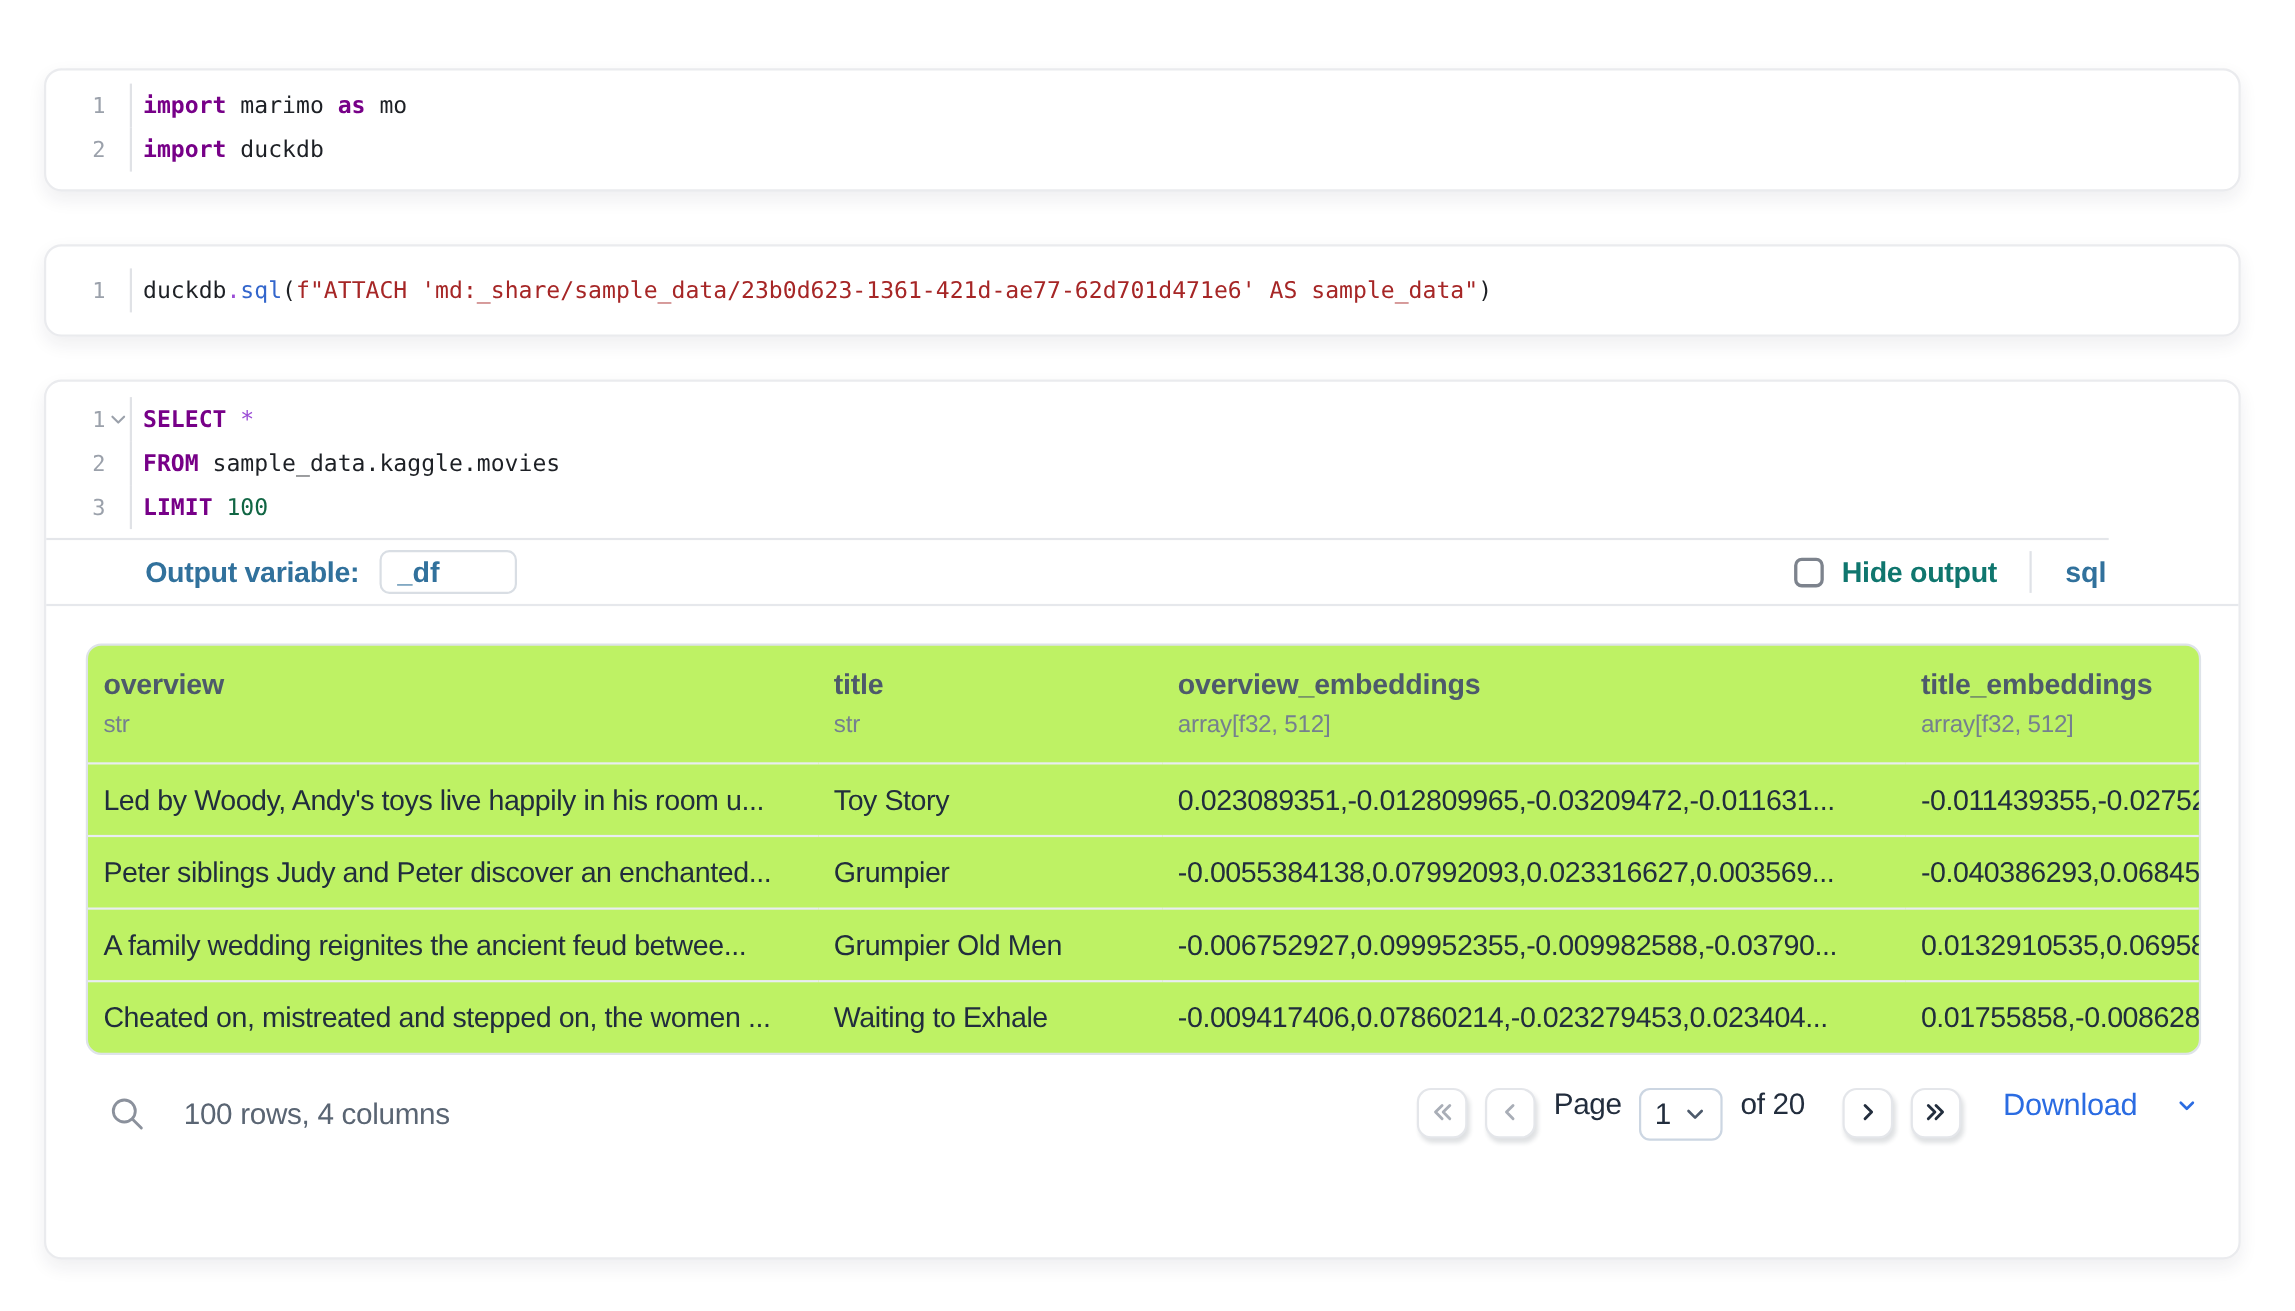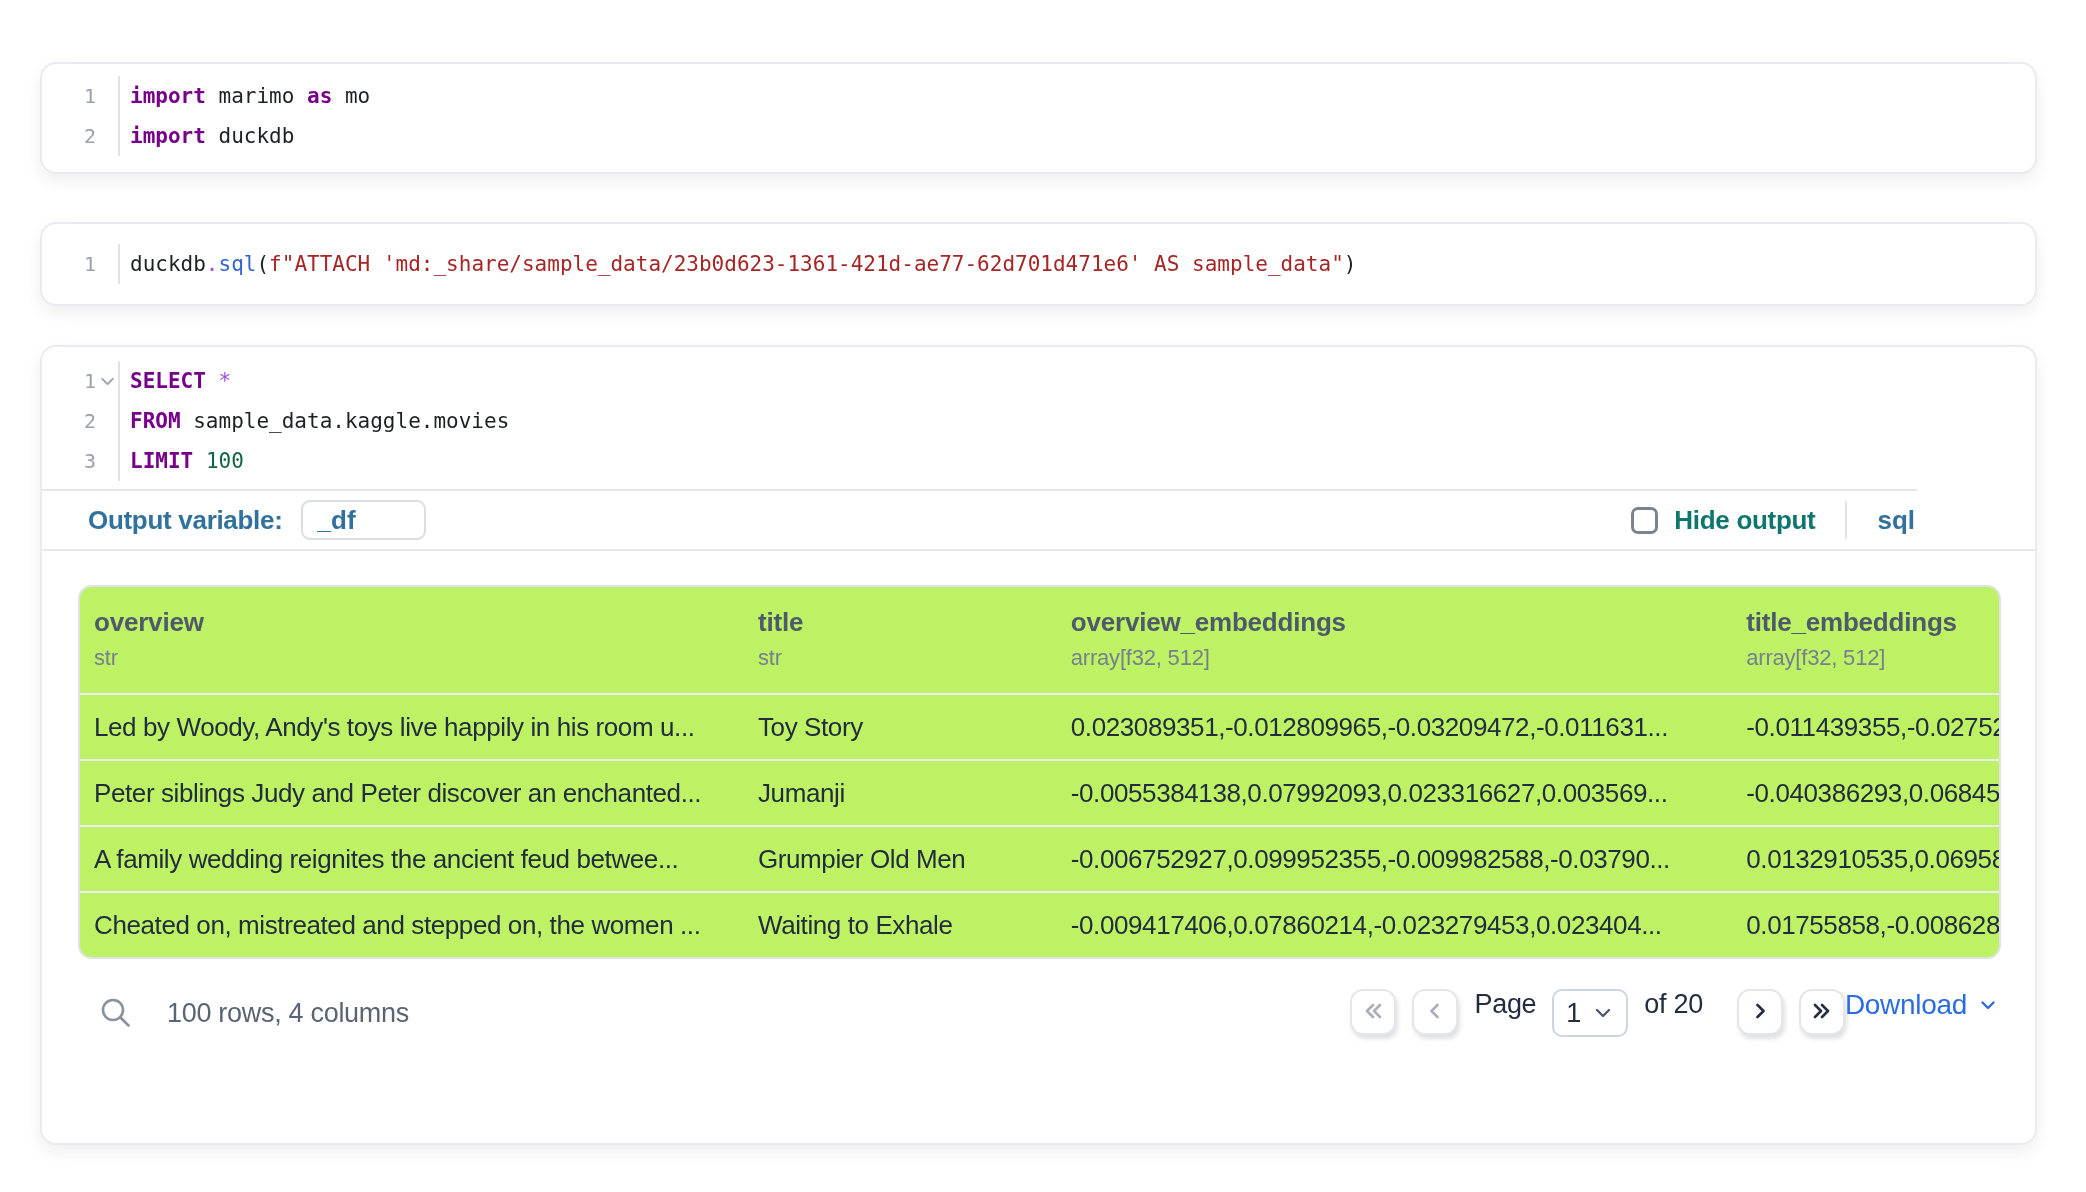--- a/index.html
+++ b/index.html
@@ -22,21 +22,21 @@
   .code-body{flex:1;border-left:2px solid #e0e2e6;padding-left:10px;white-space:pre;overflow:hidden;}
   .tok-kw{color:#770088;font-weight:bold;}
   .tok-pl{color:#1d2025;}
   .tok-op{color:#9b4dd6;}
   .tok-fn{color:#3366cc;}
   .tok-str{color:#a62626;}
   .tok-num{color:#116644;}
 
   
   .editor-divider{margin-top:8px;border-bottom:2px solid #e4e6ea;width:calc(100% - 118px);}
-  .editor-footer{height:58px;display:flex;align-items:center;padding:0 120px 0 46px;}
+  .editor-footer{height:58px;display:flex;align-items:center;padding:0 120px 0 46px;margin-left:44px;}
   .ov-label{font-size:26px;font-weight:bold;color:#31719c;letter-spacing:-0.3px;}
   .ov-input{width:125px;height:40px;margin-left:18px;border:2px solid #d9dee4;border-radius:9px;
             font-family:"Liberation Sans",sans-serif;font-size:26px;font-weight:bold;color:#31719c;
             padding:0 0 0 14px;outline:none;box-sizing:border-box;}
   .checkbox{margin-left:auto;width:27px;height:27px;border:3px solid #7d838d;border-radius:7px;box-sizing:border-box;background:#fff;flex:none;}
   .hide-label{margin-left:16px;font-size:26px;font-weight:bold;color:#0f766e;letter-spacing:-0.3px;}
   .vdiv{width:2px;height:38px;background:#dfe2e7;margin:0 30px;}
   .lang-label{font-size:26px;font-weight:bold;color:#31719c;}
   .output-divider{border-bottom:2px solid #e6e8ec;width:100%;}
 
@@ -59,21 +59,21 @@
   .pg{width:46px;height:46px;background:#fff;border:2px solid #e4e6ea;border-radius:13px;
       display:flex;align-items:center;justify-content:center;box-sizing:border-box;
       box-shadow:2px 4px 4px rgba(30,40,60,.14);padding:0;cursor:pointer;}
   .pg + .pg{margin-left:16px;}
   .pg-label{font-size:27px;color:#222d3d;letter-spacing:-0.3px;margin:0 16px;}
   .page-select{width:76px;height:48px;border:2px solid #ccd6e2;border-radius:10px;background:#fff;
       display:flex;align-items:center;box-sizing:border-box;padding:0 12px;cursor:pointer;}
   .page-select .val{font-size:27px;color:#222d3d;}
   .page-select .chev{margin-left:auto;display:flex;}
   .next-group{margin-left:18px;}
-  .download{display:flex;align-items:center;cursor:pointer;}
+  .download{margin-left:38px;display:flex;align-items:center;cursor:pointer;gap:24px;}
   .download .lbl{font-size:28px;color:#2b6ce2;letter-spacing:-0.3px;}
   .download .chev{margin-left:10px;display:flex;}
 </style>
 </head>
 <body>
 
 <div class="notebook">
 
   <section class="cell" id="cell-1">
     <div class="code-editor">
@@ -179,21 +179,21 @@
             </thead>
           <tbody id="table-body">
               <tr>
                 <td>Led by Woody, Andy's toys live happily in his room u...</td>
                 <td>Toy Story</td>
                 <td>0.023089351,-0.012809965,-0.03209472,-0.011631...</td>
                 <td>-0.011439355,-0.02752</td>
               </tr>
               <tr>
                 <td>Peter siblings Judy and Peter discover an enchanted...</td>
-                <td>Jumanji</td>
+                <td>Grumpier</td>
                 <td>-0.0055384138,0.07992093,0.023316627,0.003569...</td>
                 <td>-0.040386293,0.068451</td>
               </tr>
               <tr>
                 <td>A family wedding reignites the ancient feud betwee...</td>
                 <td>Grumpier Old Men</td>
                 <td>-0.006752927,0.099952355,-0.009982588,-0.03790...</td>
                 <td>0.0132910535,0.06958</td>
               </tr>
               <tr>

